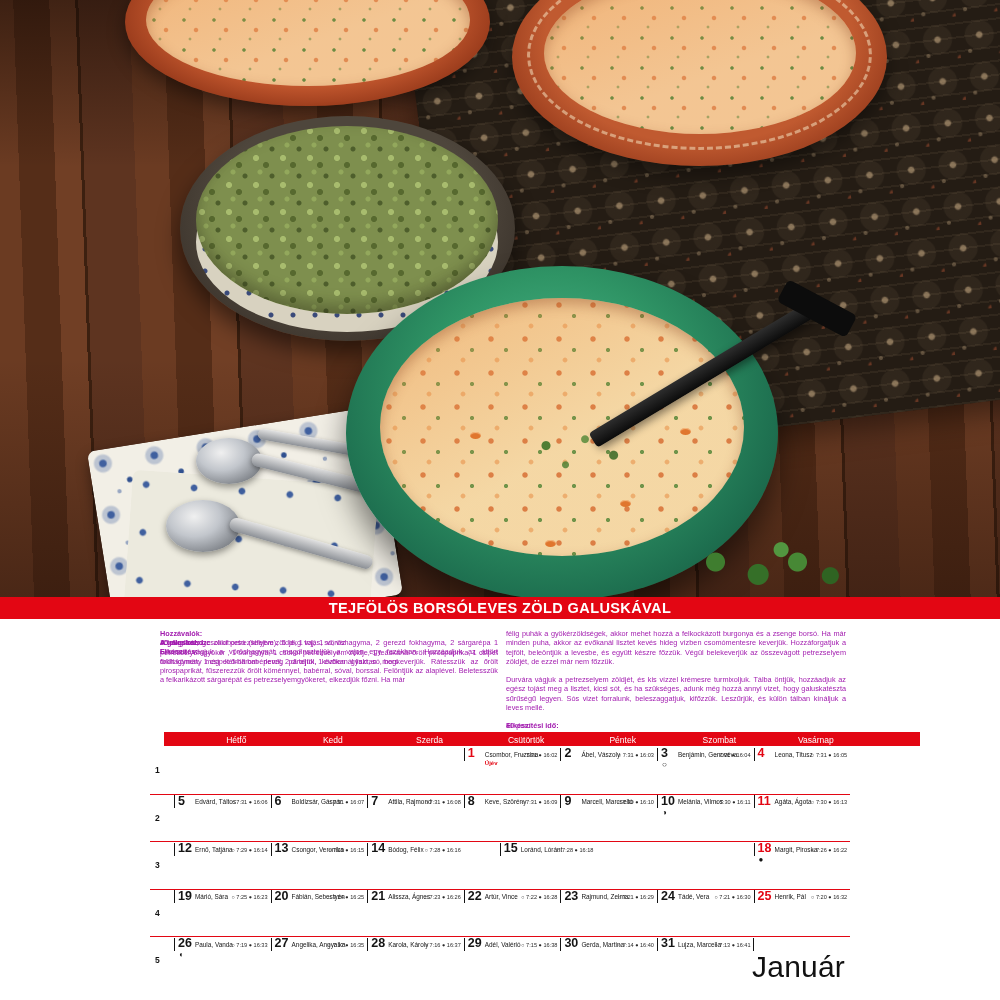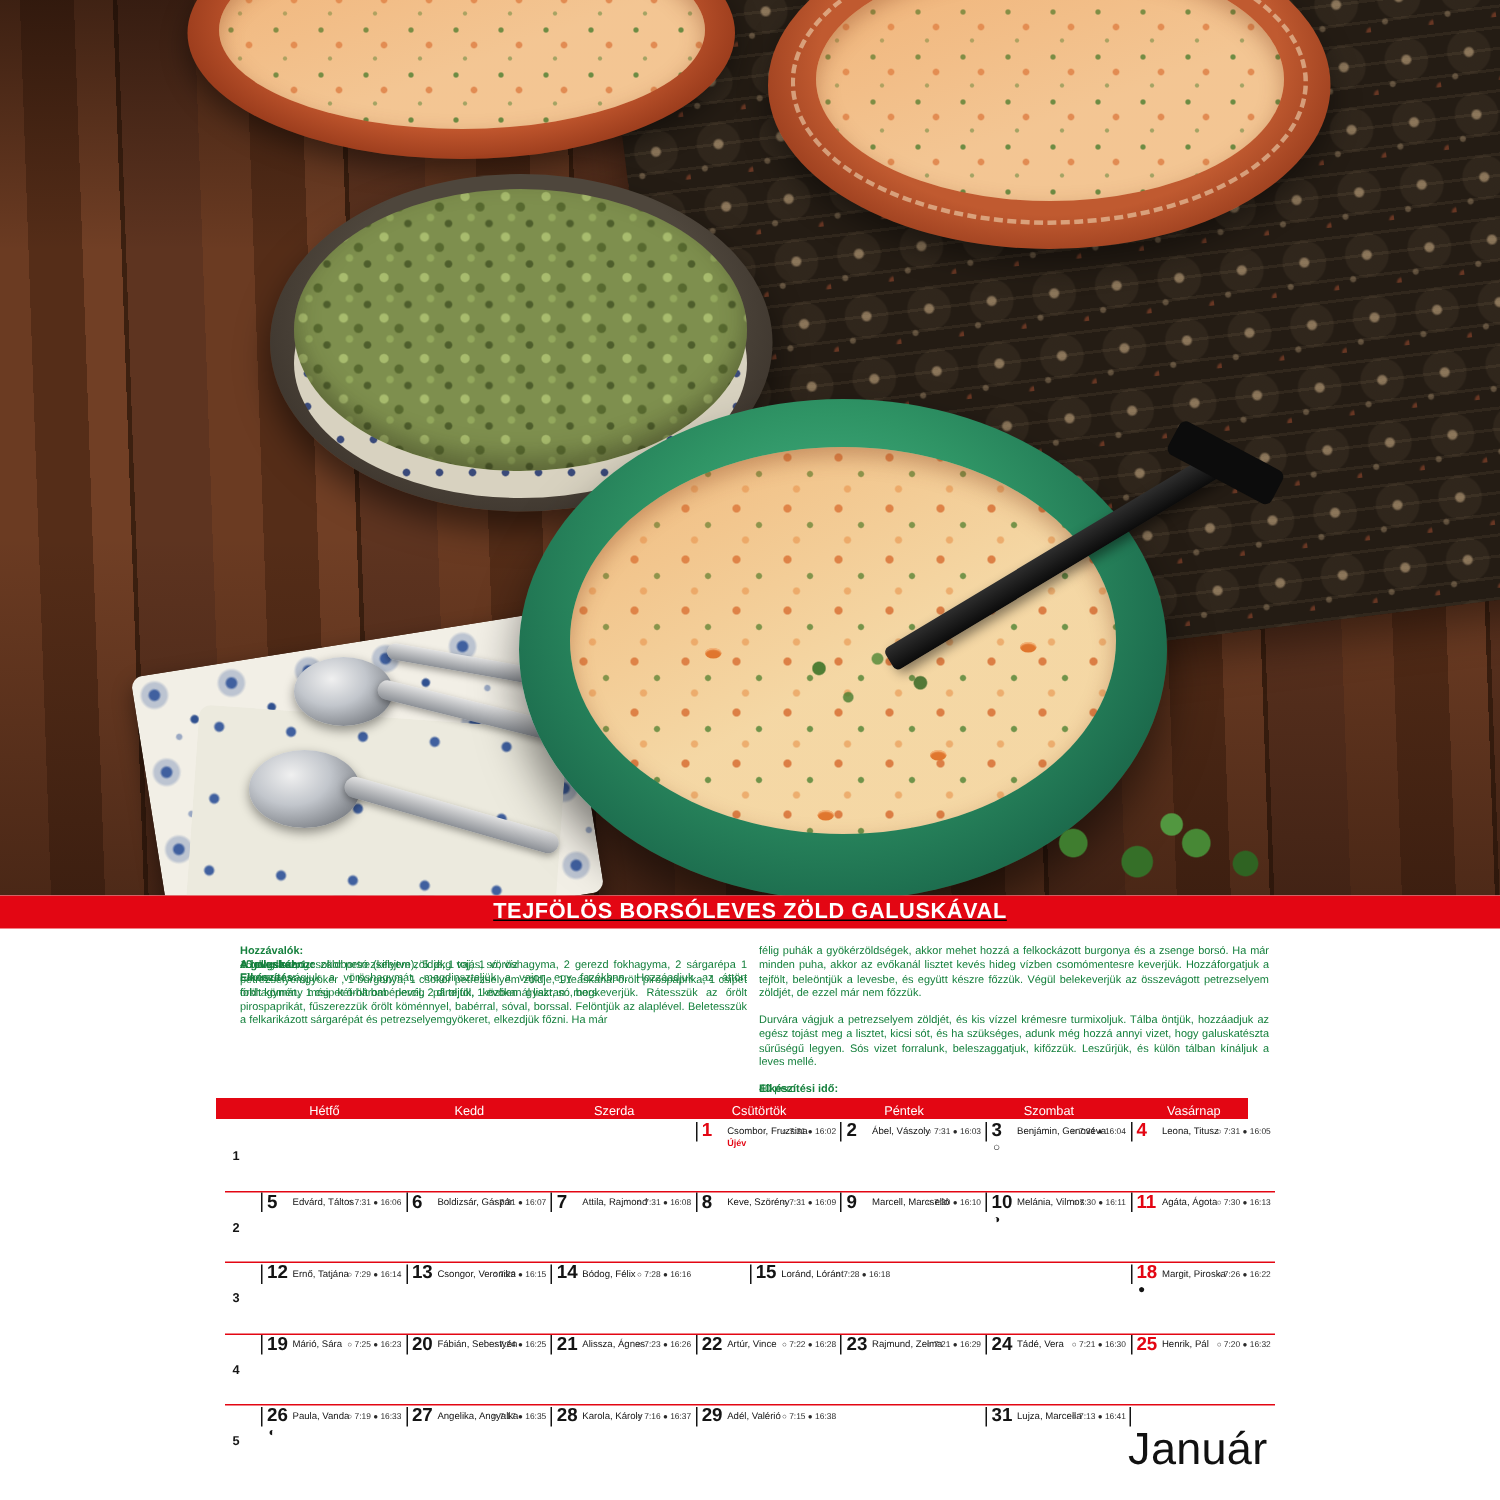--- a/index.html
+++ b/index.html
@@ -108,34 +108,34 @@
   .parsley{left:686px;top:536px;width:164px;height:62px;
     background-image:
       radial-gradient(circle at 18% 42%,#3f7d2f 9px,transparent 10px),
       radial-gradient(circle at 44% 62%,#356f28 10px,transparent 11px),
       radial-gradient(circle at 68% 42%,#478835 9px,transparent 10px),
       radial-gradient(circle at 88% 64%,#2f6322 8px,transparent 9px),
       radial-gradient(circle at 58% 22%,#529740 7px,transparent 8px);}
 
   
   .title-banner{left:0;top:597px;width:1000px;height:22px;background:var(--red);
-    display:flex;align-items:center;justify-content:center;text-decoration:underline;}
+    display:flex;align-items:center;justify-content:center;}
   .title-banner span{position:static;color:#fff;font-size:14.5px;font-weight:bold;letter-spacing:.4px;}
 
   
-  .recipe{left:0;top:629px;width:1000px;height:100px;color:#15803d;}
+  .recipe{left:0;top:629px;width:1000px;height:100px;color:#a21caf;}
   .col-left{left:160px;top:0;width:338px;}
   .col-right{left:506px;top:0;width:340px;}
   .recipe p{position:static;margin:0;font-size:7.3px;line-height:9.3px;text-align:justify;}
   .recipe .r-head{font-weight:bold;}
   .recipe .gap{margin-top:9px;}
   .recipe b{font-weight:bold;}
 
   
-  #cal-head{left:144px;top:732px;width:688px;height:14px;background:var(--red);text-decoration:underline;}
+  #cal-head{left:164px;top:732px;width:756px;height:14px;background:var(--red);text-decoration:underline;}
   .cal-h{top:2.5px;width:96.6px;text-align:center;color:#fff;font-size:8.5px;}
   #cal-body{left:150px;top:746px;width:700px;height:238px;}
   .row-line{left:0;width:700px;height:1px;background:var(--red);}
   .wk-num{left:5px;font-size:8.5px;font-weight:bold;color:#141414;}
   .day-cell{width:96.6px;height:47.6px;}
   .day-cell::before{content:"";position:absolute;left:0;top:1.5px;width:1px;height:13px;background:#141414;}
   .day-cell.end-line::after{content:"";position:absolute;left:95.6px;top:1.5px;width:1px;height:13px;background:#141414;}
   .day-num{left:4px;top:0;font-size:12.5px;font-weight:bold;color:#141414;line-height:15px;}
   .day-num.red{color:var(--red);}
   .day-names{left:21px;top:4.5px;font-size:6.4px;color:#141414;white-space:nowrap;}
@@ -362,20 +362,25 @@
       <div class="day-cell" style="left: 217.2px; top: 190.4px;">
         <span class="day-num">28</span>
         <span class="day-names">Karola, Károly</span>
         <span class="day-sun"><i>○</i> 7:16 <b>●</b> 16:37</span>
       </div>
       <div class="day-cell" style="left: 313.8px; top: 190.4px;">
         <span class="day-num">29</span>
         <span class="day-names">Adél, Valérió</span>
         <span class="day-sun"><i>○</i> 7:15 <b>●</b> 16:38</span>
       </div>
+      <div class="day-cell" style="left: 410.4px; top: 190.4px;">
+        <span class="day-num">30</span>
+        <span class="day-names">Gerda, Martina</span>
+        <span class="day-sun"><i>○</i> 7:14 <b>●</b> 16:40</span>
+      </div>
       <div class="day-cell end-line" style="left: 507px; top: 190.4px;">
         <span class="day-num">31</span>
         <span class="day-names">Lujza, Marcella</span>
         <span class="day-sun"><i>○</i> 7:13 <b>●</b> 16:41</span>
       </div>
     </div>
   <div id="month-label">Január</div>
 
 </div>
 

